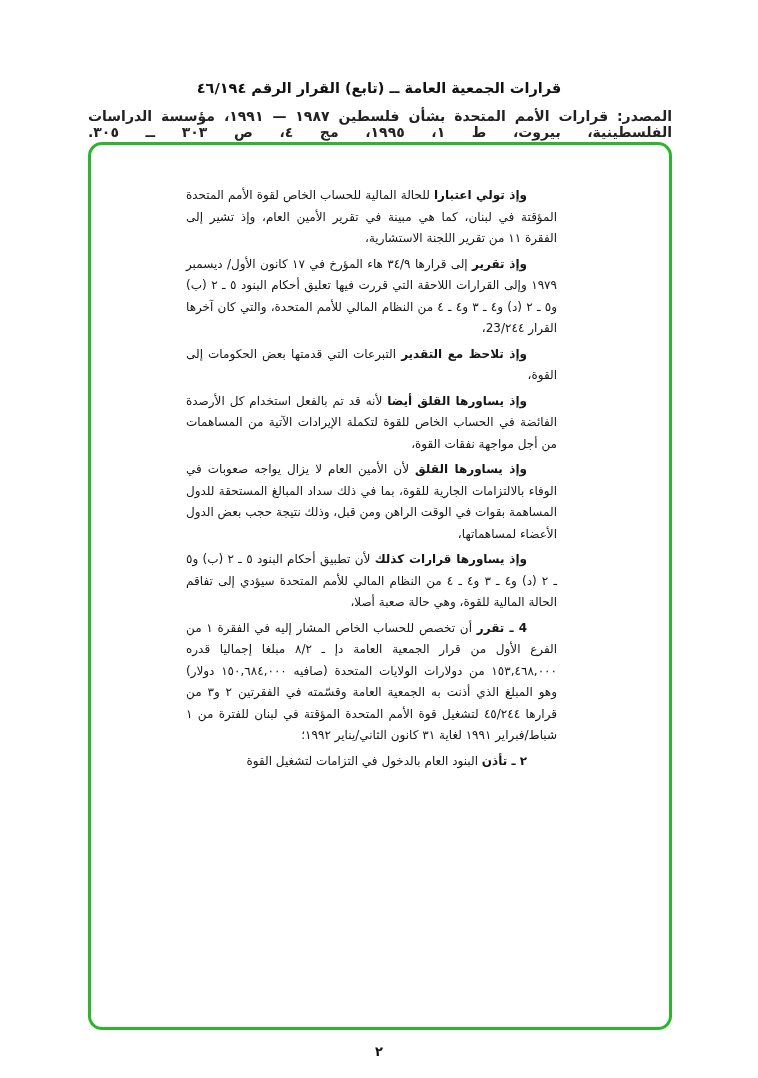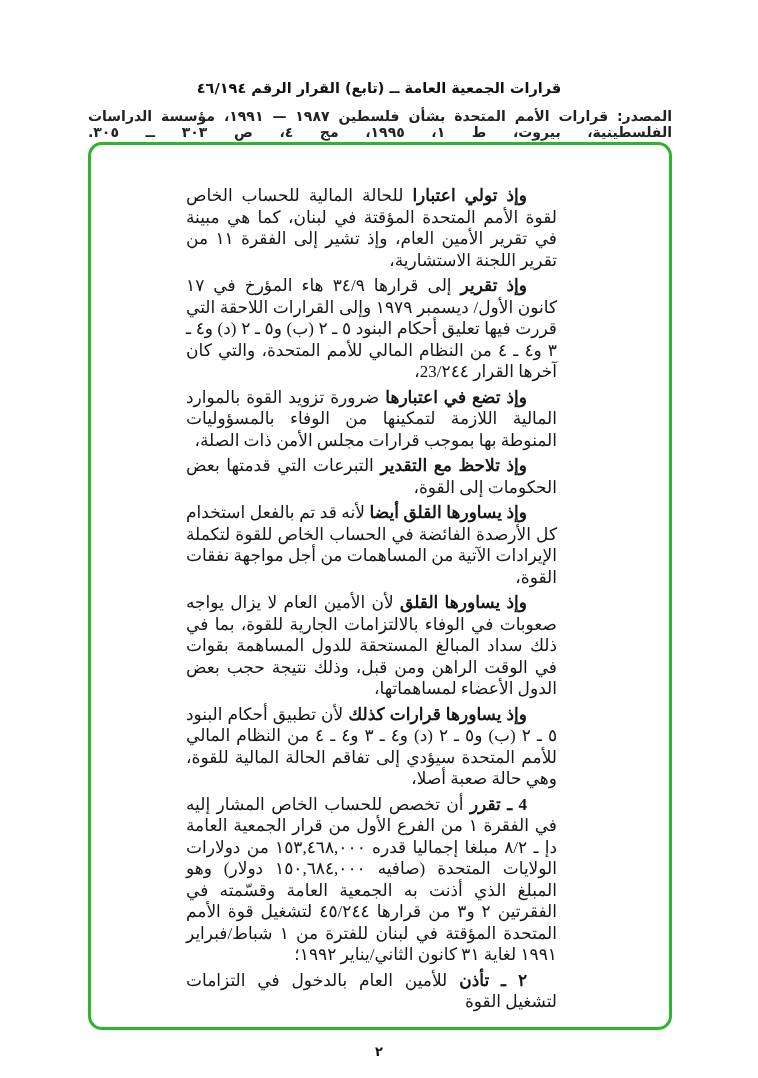--- a/index.html
+++ b/index.html
@@ -50,24 +50,23 @@
     box-sizing: border-box;
     background: #ffffff;
   }
   .doc-body {
     position: absolute;
     top: 40px;
     right: 112px;
     left: 95px;
     direction: rtl;
     text-align: justify;
-    font-size: 17px;
+    font-size: 12px;
     line-height: 21.5px;
     color: #161616;
-    font-family: Liberation Serif, serif;
   }
   .doc-body p {
     margin: 0 0 4px 0;
     text-indent: 30px;
   }
   .doc-body p .lead {
     font-weight: bold;
   }
   .page-number {
     position: absolute;
@@ -96,24 +95,20 @@
       <p>
         <span class="lead">وإذ تولي اعتبارا</span>
         <span>للحالة المالية للحساب الخاص لقوة الأمم المتحدة المؤقتة في لبنان، كما هي مبينة في تقرير الأمين العام، وإذ تشير إلى الفقرة ١١ من تقرير اللجنة الاستشارية،</span>
       </p>
 
       <p>
         <span class="lead">وإذ تقرير</span>
         <span>إلى قرارها ٣٤/٩ هاء المؤرخ في ١٧ كانون الأول/ ديسمبر ١٩٧٩ وإلى القرارات اللاحقة التي قررت فيها تعليق أحكام البنود ٥ ـ ٢ (ب) و٥ ـ ٢ (د) و٤ ـ ٣ و٤ ـ ٤ من النظام المالي للأمم المتحدة، والتي كان آخرها القرار 23/٢٤٤،</span>
       </p>
 
-      <p>
-        <span class="lead">وإذ تضع في اعتبارها</span>
-        <span>ضرورة تزويد القوة بالموارد المالية اللازمة لتمكينها من الوفاء بالمسؤوليات المنوطة بها بموجب قرارات مجلس الأمن ذات الصلة،</span>
-      </p>
 
       <p>
         <span class="lead">وإذ تلاحظ مع التقدير</span>
         <span>التبرعات التي قدمتها بعض الحكومات إلى القوة،</span>
       </p>
 
       <p>
         <span class="lead">وإذ يساورها القلق أيضا</span>
         <span>لأنه قد تم بالفعل استخدام كل الأرصدة الفائضة في الحساب الخاص للقوة لتكملة الإيرادات الآتية من المساهمات من أجل مواجهة نفقات القوة،</span>
       </p>
@@ -128,21 +123,21 @@
         <span>لأن تطبيق أحكام البنود ٥ ـ ٢ (ب) و٥ ـ ٢ (د) و٤ ـ ٣ و٤ ـ ٤ من النظام المالي للأمم المتحدة سيؤدي إلى تفاقم الحالة المالية للقوة، وهي حالة صعبة أصلا،</span>
       </p>
 
       <p>
         <span class="lead">4 ـ تقرر</span>
         <span>أن تخصص للحساب الخاص المشار إليه في الفقرة ١ من الفرع الأول من قرار الجمعية العامة دإ ـ ٨/٢ مبلغا إجماليا قدره ١٥٣,٤٦٨,٠٠٠ من دولارات الولايات المتحدة (صافيه ١٥٠,٦٨٤,٠٠٠ دولار) وهو المبلغ الذي أذنت به الجمعية العامة وقسّمته في الفقرتين ٢ و٣ من قرارها ٤٥/٢٤٤ لتشغيل قوة الأمم المتحدة المؤقتة في لبنان للفترة من ١ شباط/فبراير ١٩٩١ لغاية ٣١ كانون الثاني/يناير ١٩٩٢؛</span>
       </p>
 
       <p>
         <span class="lead">٢ ـ تأذن</span>
-        <span>للأمين العام بالدخول في التزامات لتشغيل القوة</span>
+        <span>البنود العام بالدخول في التزامات لتشغيل القوة</span>
       </p>
 
     </div>
   </div>
 
   <div class="page-number">٢</div>
 
 </div>
 
 </body></html>

